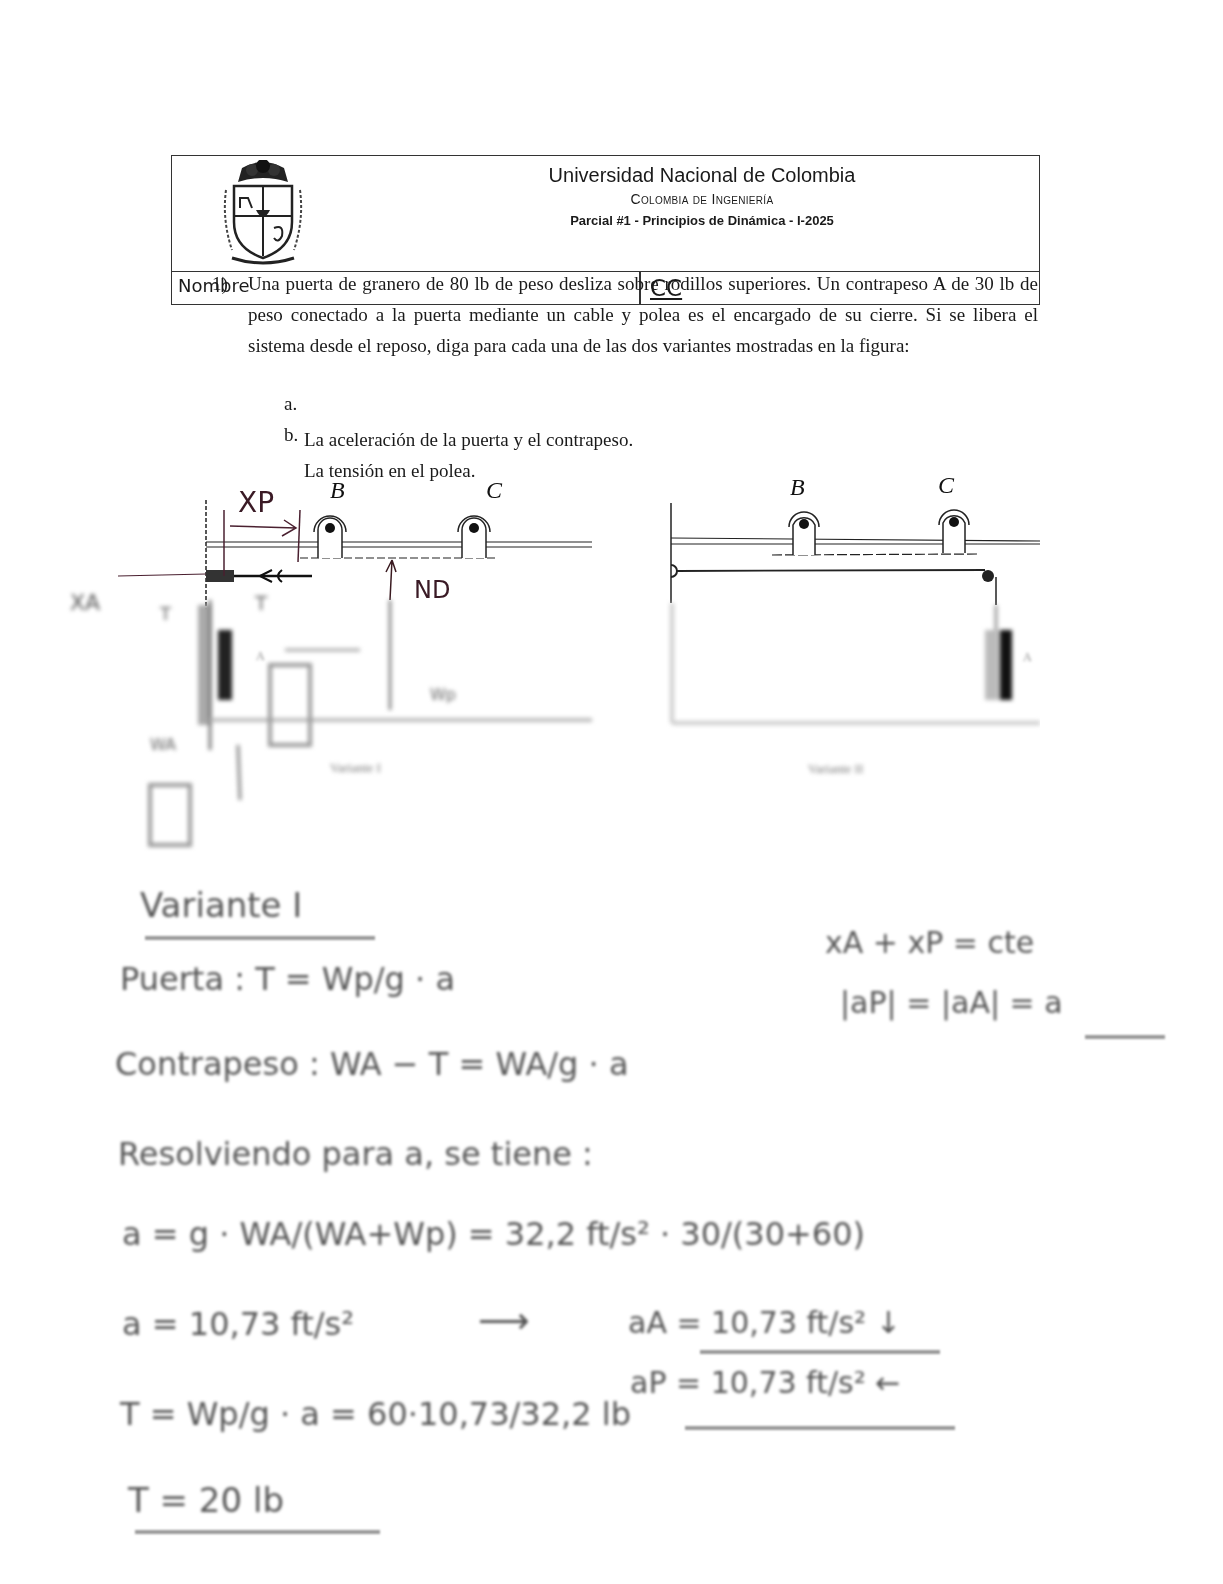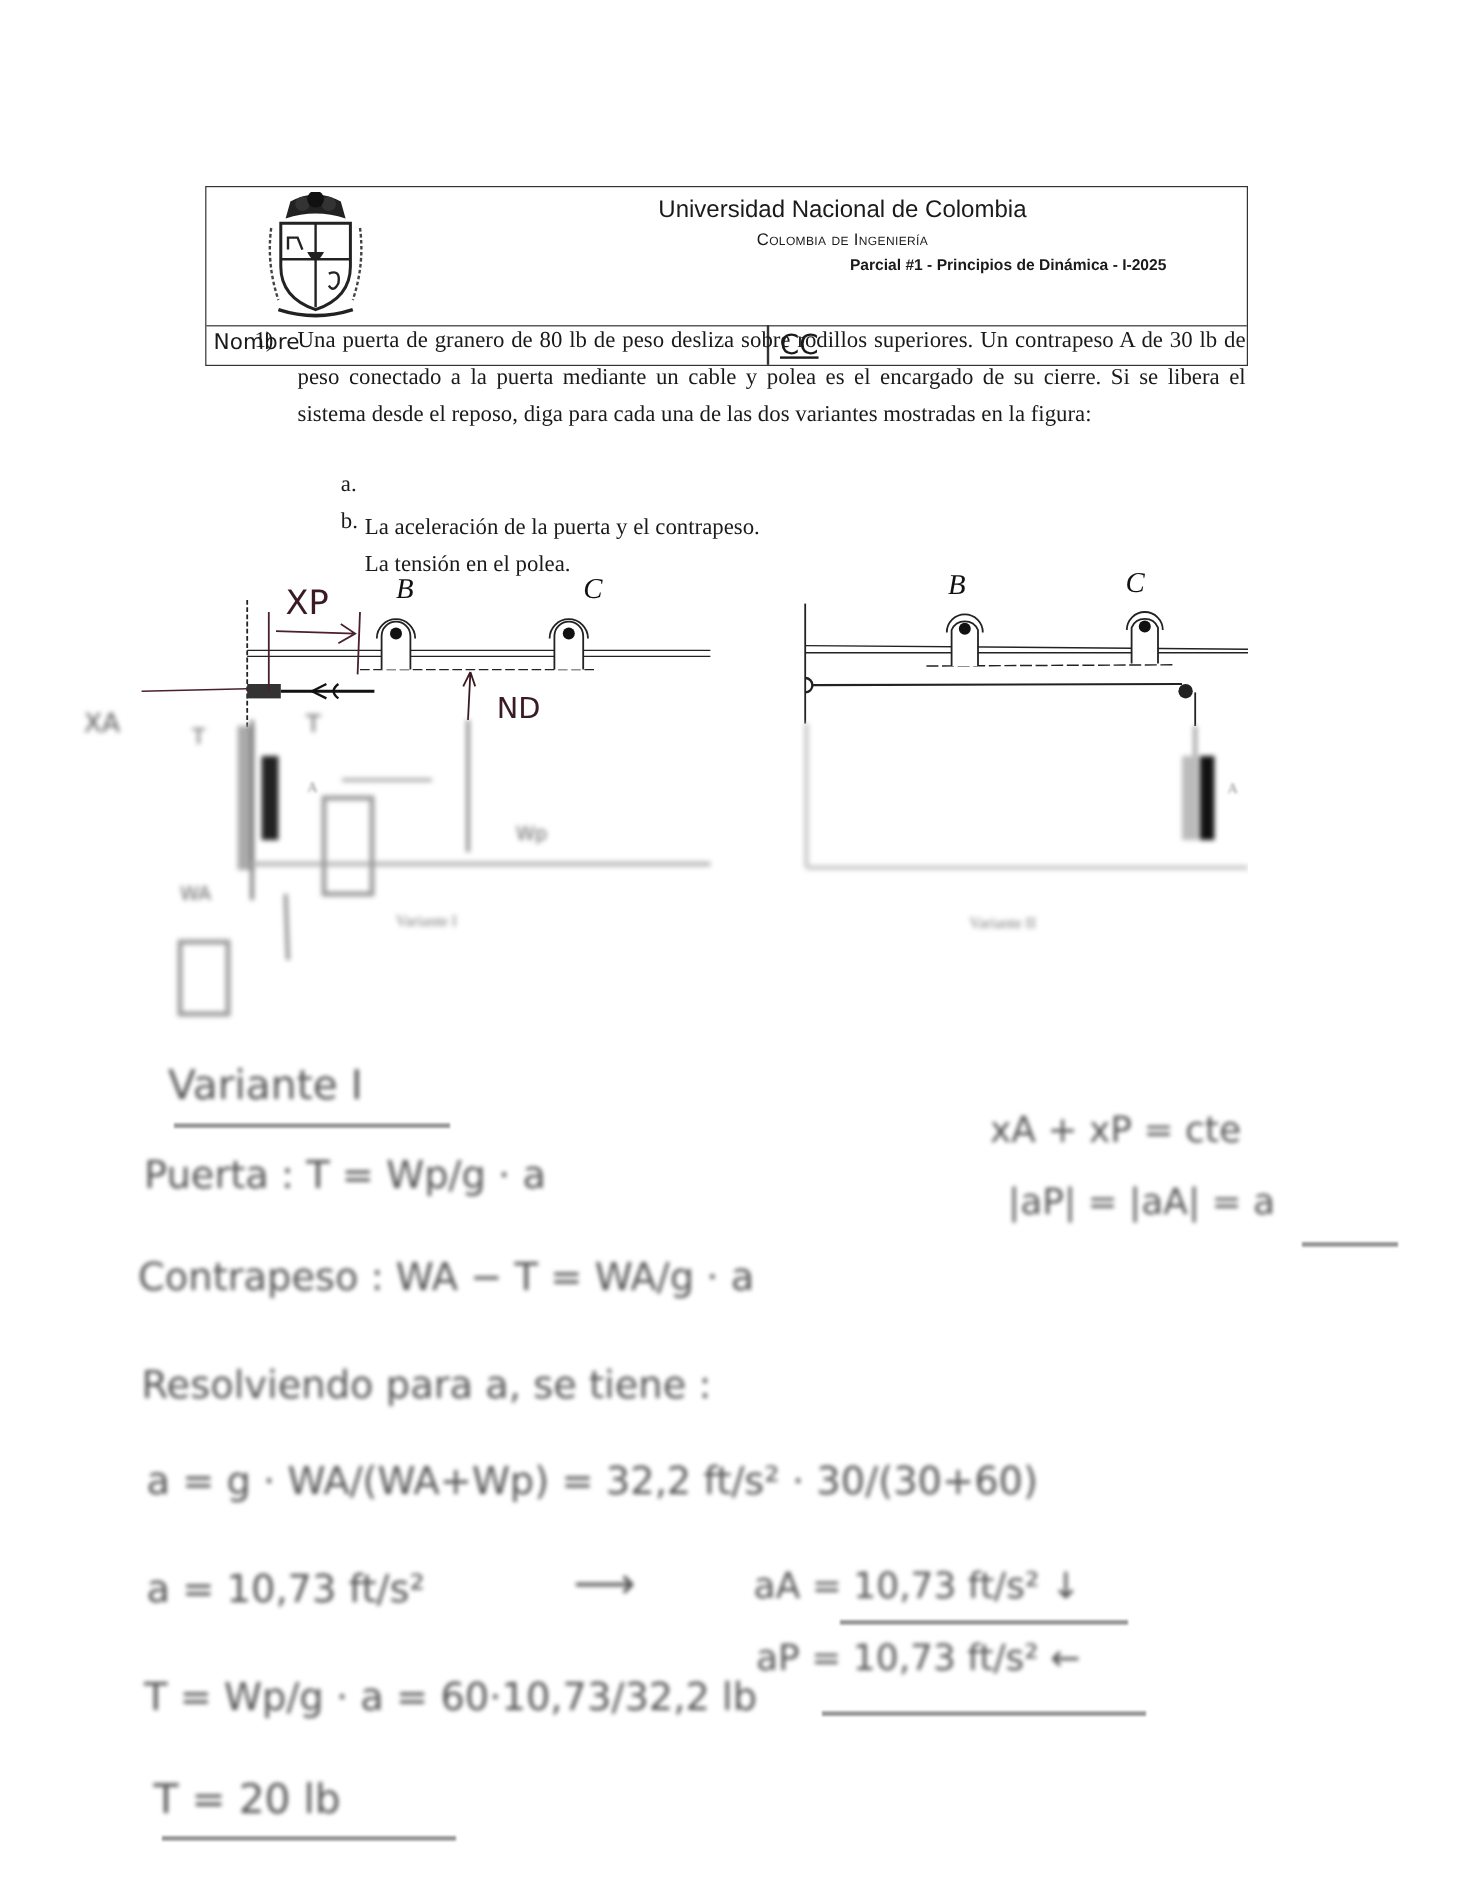--- a/index.html
+++ b/index.html
@@ -6,21 +6,21 @@
   body{width:1223px;height:1584px;position:relative;overflow:hidden;font-family:"Liberation Serif",serif;color:#1a1a1a;}
   .abs{position:absolute;}
   
   .hdr{left:171px;top:115px;width:869px;height:150px;border:1.5px solid #333;box-sizing:border-box;margin-top:40px;}
   .hdr-top{position:absolute;left:0;top:0;width:100%;height:115px;border-bottom:1.5px solid #333;}
   .crest{position:absolute;left:50px;top:4px;width:82px;height:106px;}
   .htext{position:absolute;left:260px;top:6px;width:540px;text-align:center;font-family:"Liberation Sans",sans-serif;}
   .u-name{font-size:20px;line-height:26px;}
   .fac{font-size:14px;line-height:22px;font-variant:small-caps;letter-spacing:.3px;}
   .dept{font-size:18px;line-height:26px;}
-  .parcial{font-size:13px;line-height:22px;text-align:right;}
+  .parcial{font-size:13px;line-height:22px;}
   .row2{position:absolute;left:0;top:115px;width:100%;height:33px;}
   .nombre{position:absolute;left:6px;top:4px;font-family:"DejaVu Sans",sans-serif;font-size:18px;}
   .vsep{position:absolute;left:467px;top:0;width:1.5px;height:33px;background:#333;}
   .cc{position:absolute;left:478px;top:4px;font-family:"DejaVu Sans",sans-serif;font-size:23px;text-decoration:underline;}
   
   .prob{left:212px;top:268px;width:830px;font-size:19px;line-height:31px;}
   .pnum{position:absolute;left:0;top:0;}
   .ptext{position:absolute;left:36px;top:0;width:790px;text-align:justify;}
   .sub{position:absolute;font-size:19px;}
   .sub .l{position:absolute;left:0;}

